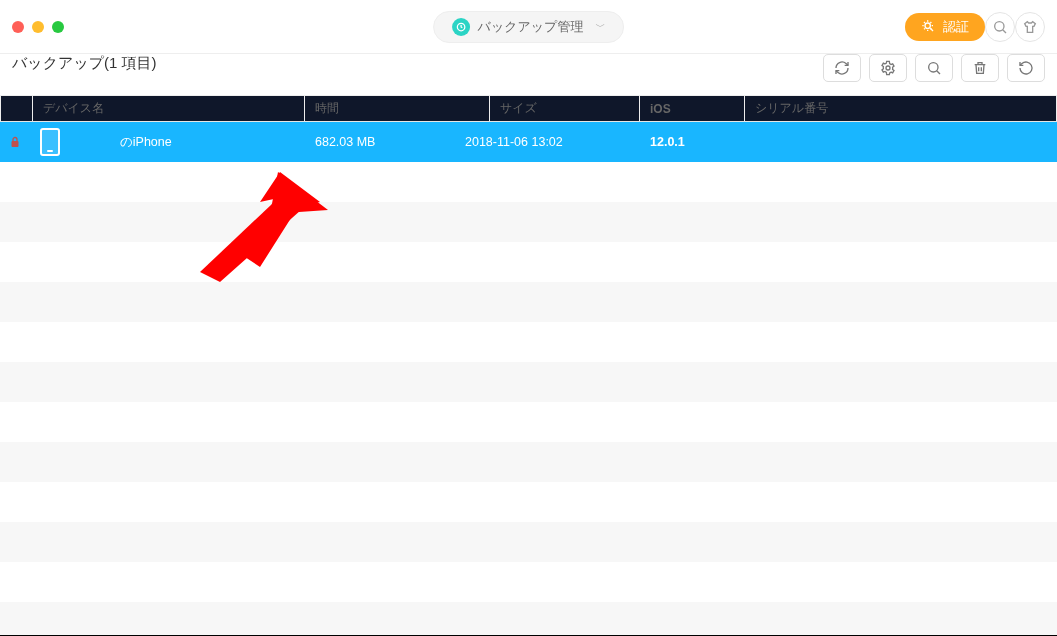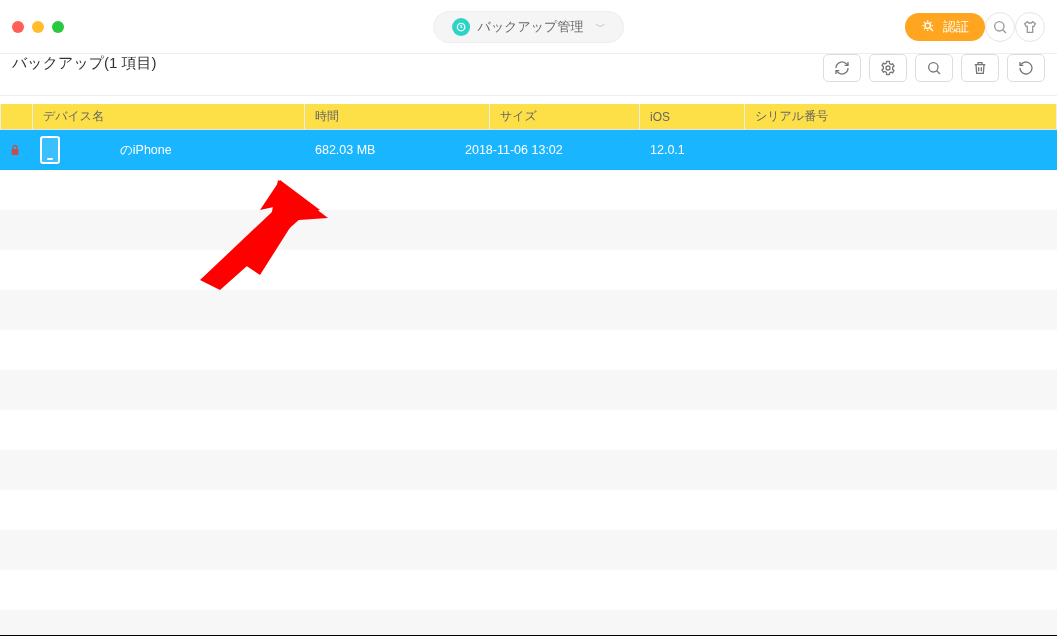--- a/index.html
+++ b/index.html
@@ -20,33 +20,33 @@
   .auth-btn svg { width:16px; height:16px; }
   .icon-circle { width:30px; height:30px; border:1px solid #e5e5e5; border-radius:50%; display:flex; align-items:center; justify-content:center; color:#999; }
   .icon-circle svg { width:16px; height:16px; }
   
   .subheader { height:42px; display:flex; padding:0 12px; border-bottom:1px solid #eee; }
   .subheader .title { font-size:15px; color:#333; }
   .tool-row { margin-left:auto; display:flex; gap:8px; }
   .tool-btn { width:38px; height:28px; border:1px solid #ddd; border-radius:5px; display:flex; align-items:center; justify-content:center; color:#777; background:#fff; }
   .tool-btn svg { width:16px; height:16px; }
   
-  .thead { height:26px; display:flex; align-items:stretch; font-size:12px; color:#666; background:#fde047; border-bottom:1px solid #e5e5e5;margin-top:8px; }
+  .thead { height:26px; display:flex; align-items:stretch; font-size:12px; color:#666; background:#0f172a; border-bottom:1px solid #e5e5e5; }
   .th { display:flex; align-items:center; padding:0 10px; border-right:1px solid #eee; }
   .th.first { border-left:1px solid #eee; }
   
   .tbody { flex:1; overflow:hidden; position:relative; border-bottom:1px solid #000; }
   .row { height:40px; display:flex; align-items:center; font-size:12.5px; }
   .row.selected { background:#19b6ff; color:#fff; }
   .row.stripe { background:#f7f7f7; }
   .cell { padding:0 10px; display:flex; align-items:center; gap:20px; }
   .col-device { width:305px; }
   .col-size   { width:150px; }
   .col-time   { width:185px; }
-  .col-ios    { width:105px; }
+  .col-ios    { width:105px;font-weight:bold; }
   .col-serial { flex:1; }
   .col-indent { width:33px; }
   .lock-dot { width:10px; height:14px; display:flex; align-items:center; justify-content:center; color:#d66; }
   .phone-ico { width:20px; height:28px; border:2px solid #fff; border-radius:3px; position:relative; background:rgba(255,255,255,0.15); }
   .phone-ico::after { content:""; position:absolute; bottom:2px; left:50%; transform:translateX(-50%); width:6px; height:2px; background:#fff; border-radius:1px; }
   
   .arrow { position:absolute; left:200px; top:50px; pointer-events:none; }
 </style>
 </head>
 <body>

